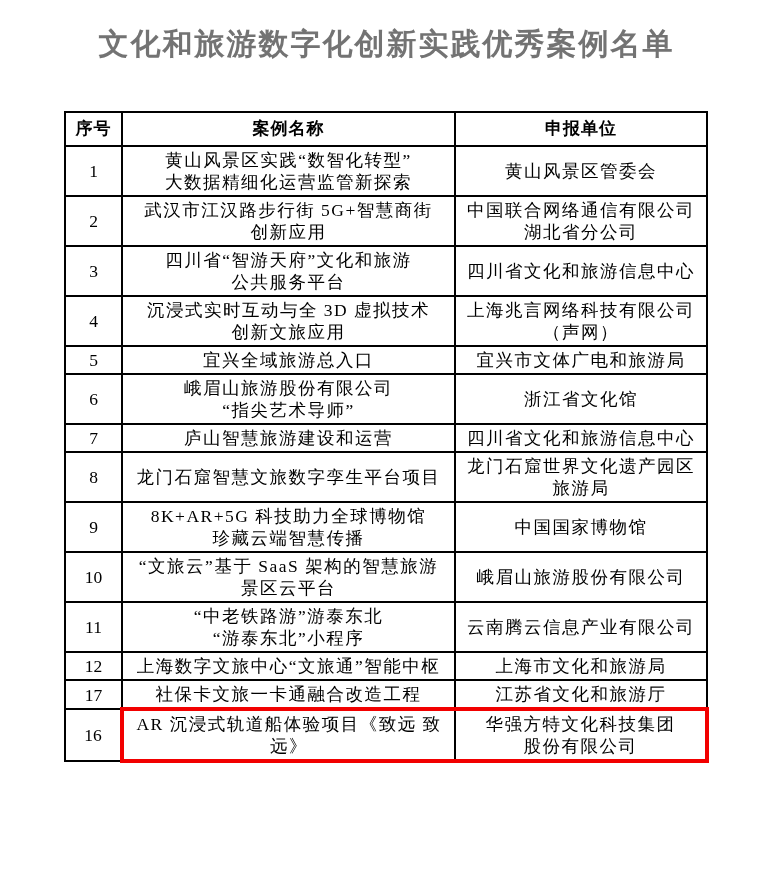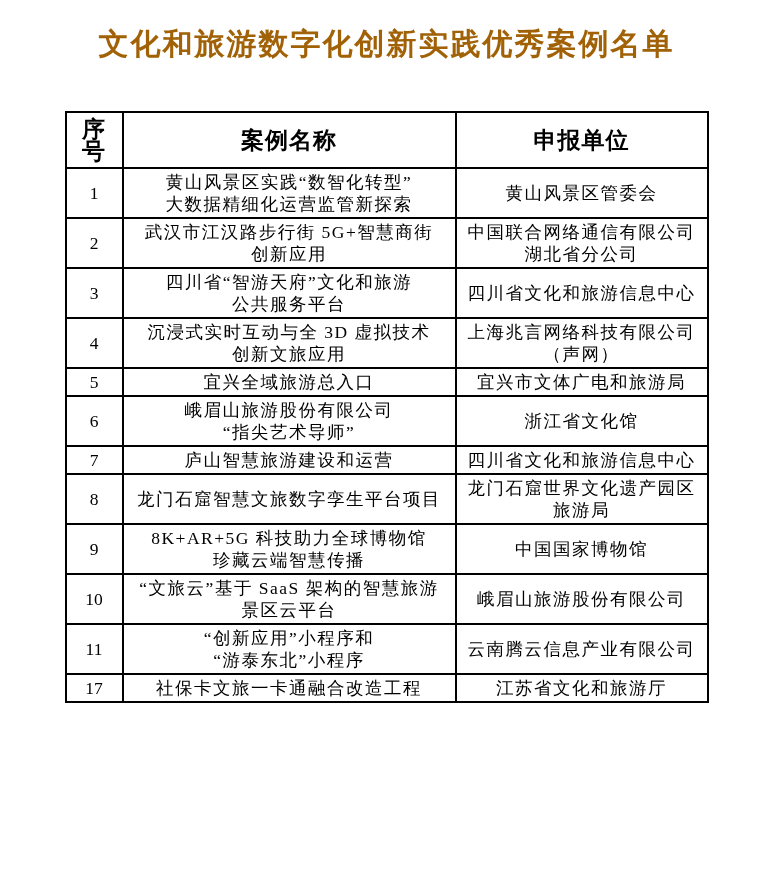--- a/index.html
+++ b/index.html
@@ -17,21 +17,21 @@
   .page {
     padding-top: 24px;
   }
   .doc-title {
     margin: 0 0 46px 0;
     text-align: center;
     font-family: "Liberation Sans", sans-serif;
     font-weight: 700;
     font-size: 30px;
     letter-spacing: 2px;
-    color: #a16207;
+    color: #737373;
   }
   table.cases {
     border-collapse: collapse;
     table-layout: fixed;
     width: 642px;
     margin: 0 auto;
   }
   col.col-no   { width: 57px; }
   col.col-case { width: 333px; }
   col.col-unit { width: 252px; }
@@ -41,21 +41,21 @@
     vertical-align: middle;
     white-space: pre-line;
     padding: 2px 3px;
     font-size: 17.5px;
     line-height: 22px;
     letter-spacing: 1.5px;
   }
   th {
     font-family: "Liberation Sans", sans-serif;
     font-weight: 700;
-    font-size: 23px;
+    font-size: 17px;
     letter-spacing: 1px;
     padding: 5px 5px;
   }
   td.cell-no {
     letter-spacing: 0;
   }
   tr.highlighted td.cell-case {
     border-top: 4px solid var(--hl-color, #f20000);
     border-bottom: 4px solid var(--hl-color, #f20000);
     border-left: 4px solid var(--hl-color, #f20000);
@@ -141,24 +141,35 @@
     <td class="cell-unit">中国国家博物馆</td>
   </tr>
         <tr>
     <td class="cell-no">10</td>
     <td class="cell-case">“文旅云”基于 SaaS 架构的智慧旅游
 景区云平台</td>
     <td class="cell-unit">峨眉山旅游股份有限公司</td>
   </tr>
         <tr>
     <td class="cell-no">11</td>
-    <td class="cell-case">“创新应用”小程序和
+    <td class="cell-case">“中老铁路游”游泰东北
 “游泰东北”小程序</td>
     <td class="cell-unit">云南腾云信息产业有限公司</td>
+  </tr>
+        <tr>
+    <td class="cell-no">12</td>
+    <td class="cell-case">上海数字文旅中心“文旅通”智能中枢</td>
+    <td class="cell-unit">上海市文化和旅游局</td>
   </tr>
         <tr>
     <td class="cell-no">17</td>
     <td class="cell-case">社保卡文旅一卡通融合改造工程</td>
     <td class="cell-unit">江苏省文化和旅游厅</td>
   </tr>
+        <tr class="highlighted">
+    <td class="cell-no">16</td>
+    <td class="cell-case">AR 沉浸式轨道船体验项目《致远 致远》</td>
+    <td class="cell-unit">华强方特文化科技集团
+股份有限公司</td>
+  </tr>
       </tbody>
   </table>
 </div>
 
 </body></html>

